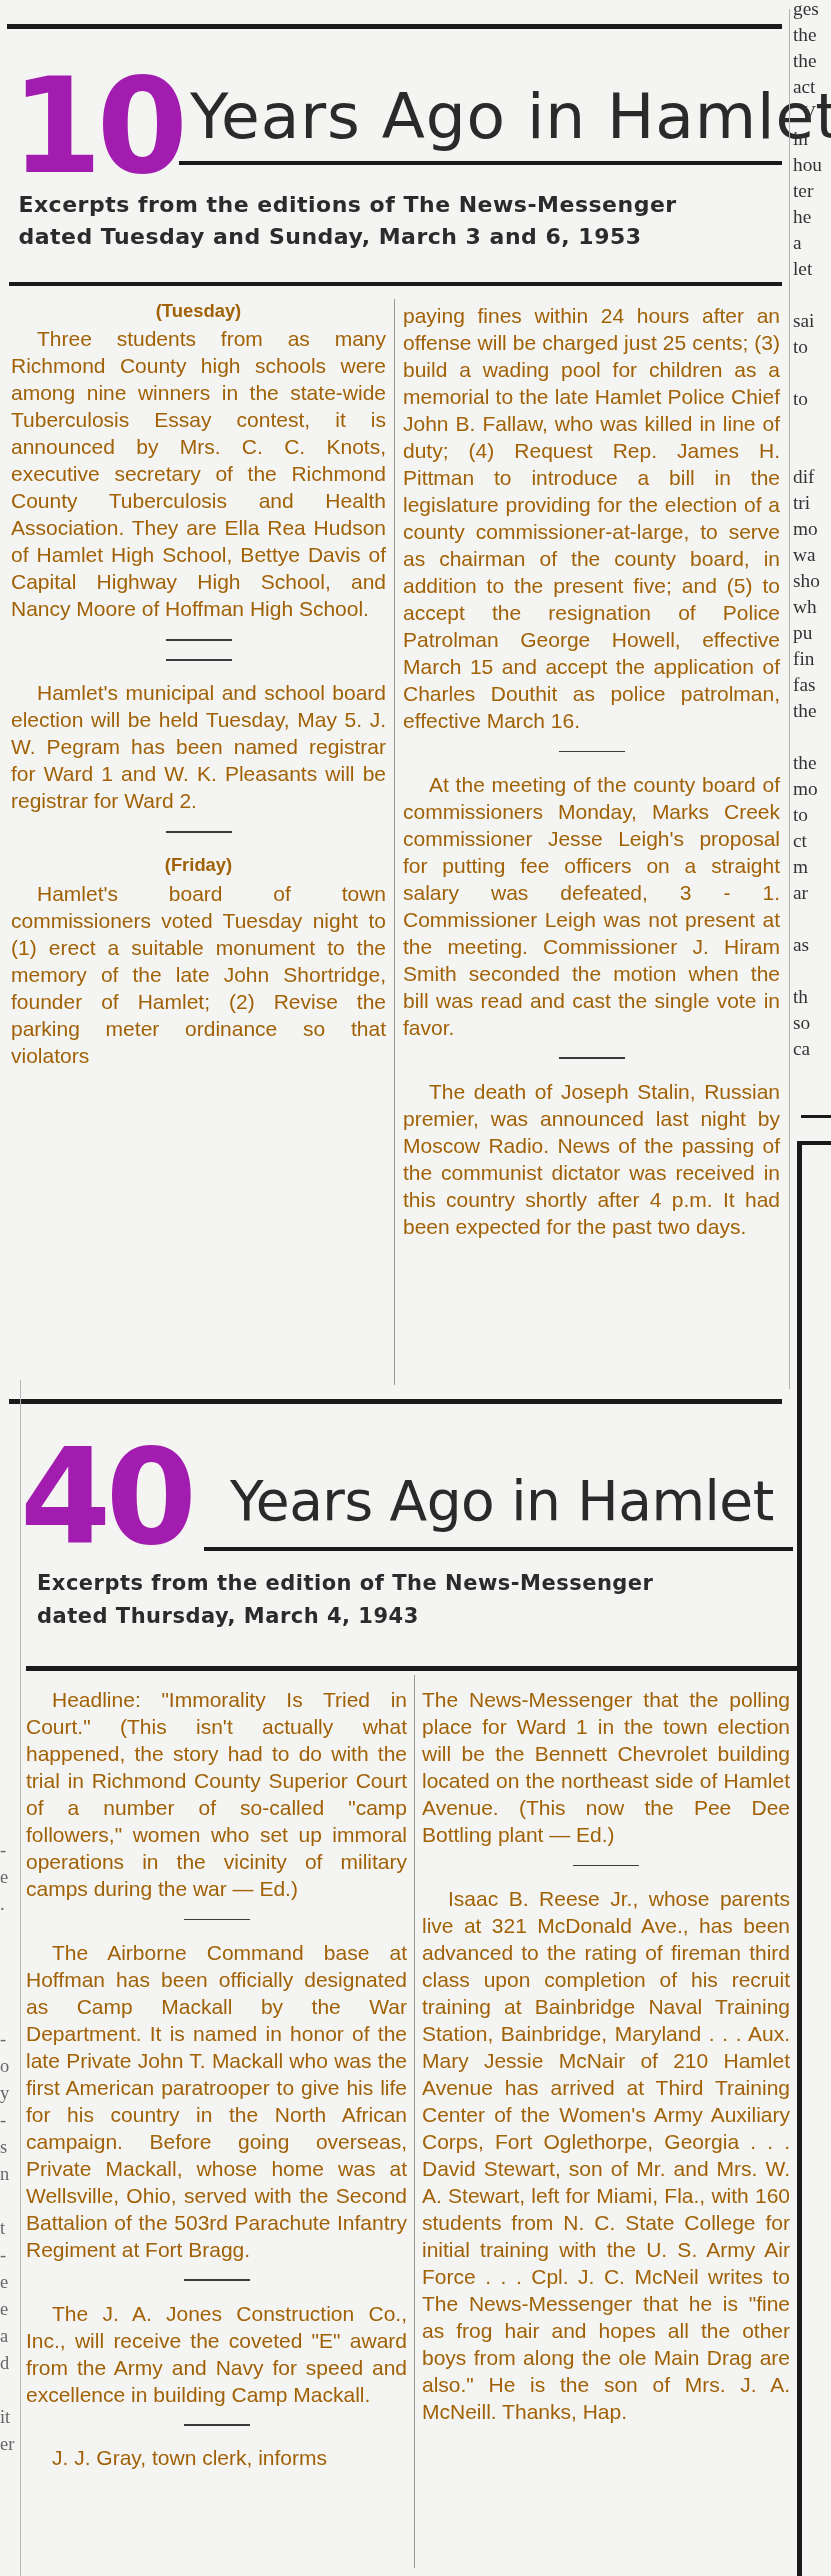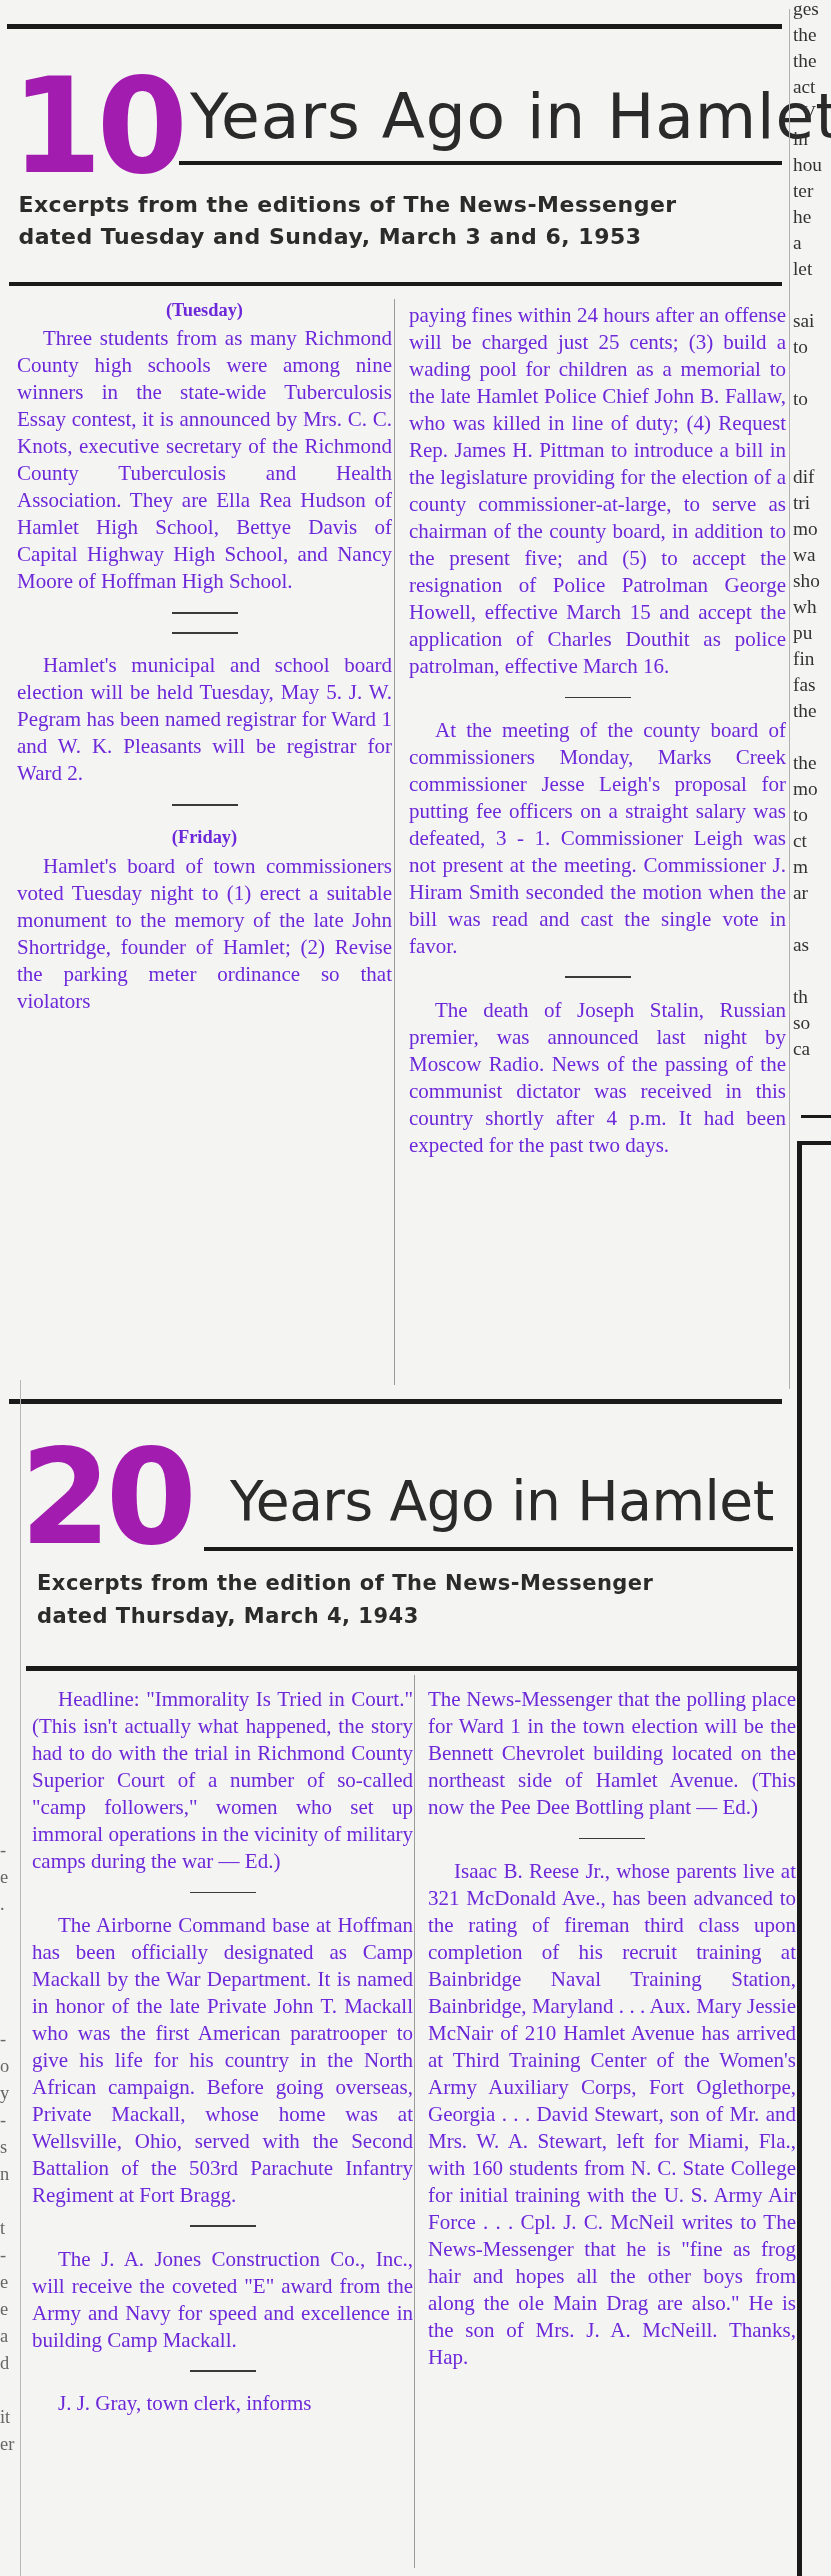--- a/index.html
+++ b/index.html
@@ -23,23 +23,23 @@
     white-space: nowrap; letter-spacing: 0.9px;
   }
   .subtitle {
     position: absolute; 
     font-family: "DejaVu Sans", "Liberation Sans", sans-serif;
     font-weight: bold; color: #2b2b2b; line-height: 1.45;
     letter-spacing: 0.5px;
   }
   .col {
     position: absolute;
-    font-family: Liberation Serif, serif;
+    font-family: Liberation Sans, sans-serif;
     font-size: 21px; line-height: 27px;
-    text-align: justify; color: #6d28d9; margin-left: 6px;
+    text-align: justify; color: #a16207;
   }
   .col p { margin: 0; text-indent: 26px; }
   .col .day { text-align: center; font-weight: bold; text-indent: 0; font-size: 18.4px; margin: 3.7px 0 1.8px; }
   .col .sep { width: 66px; height: 1.8px; background: #3a3a3a; margin: 16.6px auto 18.4px; }
   .vdiv { position: absolute; width: 0.9px; background: #9a9a9a; }
   .frag {
     position: absolute;
     font-family: "Liberation Serif", "DejaVu Serif", serif;
     font-size: 20px; line-height: 27px; color: #333;
     white-space: pre; overflow: hidden;
@@ -124,21 +124,21 @@
 as
 
 th
 so
 ca</div>
 <div class="rule" style="left:801px; top:1115px; width:30px; height:2.8px;"></div>
 
 <div class="rule" style="left:797px; top:1141px; width:4.6px; height:1436px;"></div>
 <div class="rule" style="left:797px; top:1141px; width:34px; height:3.7px;"></div>
 
-<div class="big-num" style="left:20px; top:1432px; font-size:131px;">20</div>
+<div class="big-num" style="left:20px; top:1432px; font-size:131px;">40</div>
 <div class="title" style="left:230px; top:1474px; font-size:55px; letter-spacing:-0.5px;">Years Ago in Hamlet</div>
 <div class="rule" style="left:204px; top:1547px; width:589px; height:3.7px;"></div>
 
 <div class="subtitle" style="left:37px; top:1567px; width:745px; font-size:21px; line-height:1.55;">
   <div>Excerpts from the edition of The News-Messenger</div>
   <div>dated Thursday, March 4, 1943</div>
 </div>
 
 <div class="rule" style="left:26px; top:1666px; width:771px; height:4.6px;"></div>
 

